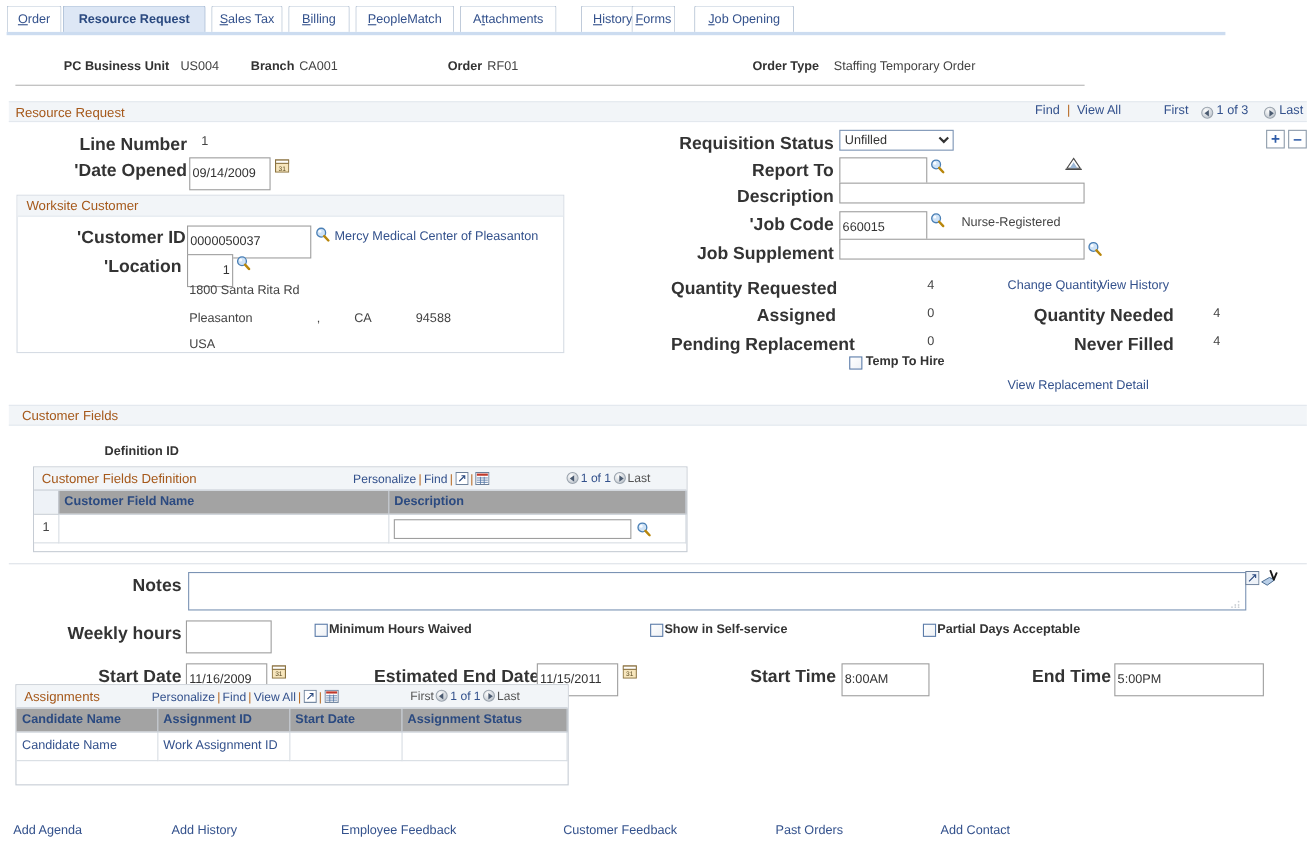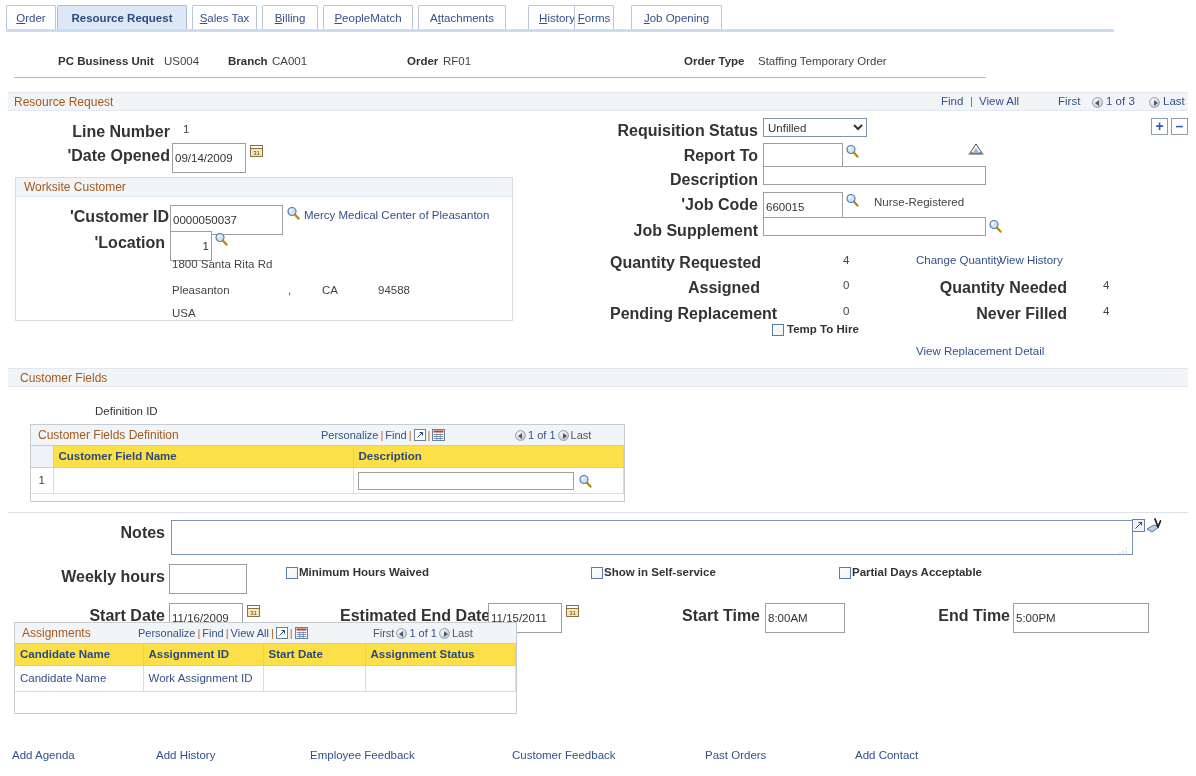--- a/index.html
+++ b/index.html
@@ -67,21 +67,21 @@
     font-size: 12px;
     padding-left: 8px;
   }
 
   
   .lab-r {
     position: absolute; font-weight: bold; font-size: 16px; color: #333;
     text-align: right; white-space: nowrap;
   }
   .lab-l {
-    position: absolute; font-weight: normal; font-size: 11.5px; color: #333;
+    position: absolute; font-weight: bold; font-size: 11.5px; color: #333;
     text-align: left; white-space: nowrap;
   }
   .txt {
     position: absolute; font-size: 11.5px; color: #444; white-space: nowrap;
   }
 
   
   input.fld {
     position: absolute;
     border: 1px solid #9e9e9e;
@@ -165,21 +165,21 @@
     color: #a5581a; font-size: 12px;
   }
   .gridnav {
     position: absolute; top: 4px; font-size: 11px; color: #33518c;
     white-space: nowrap;
   }
   .gridnav a { color: #33518c; text-decoration: none; cursor: pointer; }
   .gridnav .sep { color: #b5651d; padding: 0 2px; }
   table.gt { border-collapse: collapse; width: 100%; }
   table.gt th {
-    background: #fde047;
+    background: #a3a3a3;
     border-right: 1px solid #c6ccd4;
     border-bottom: 1px solid #c6ccd4;
     color: #2b4a80;
     font-size: 11.5px;
     font-weight: bold;
     text-align: left;
     padding: 3px 5px;
     height: 21px;
   }
   table.gt td {

